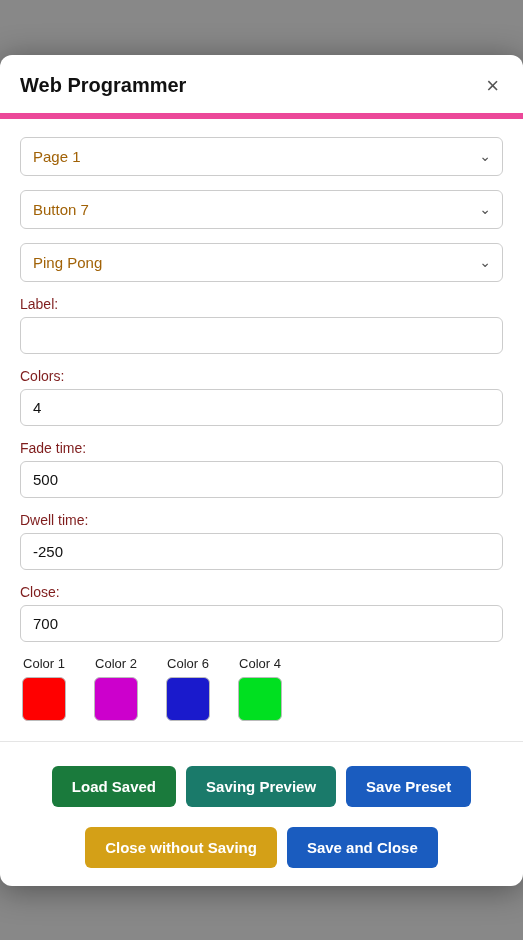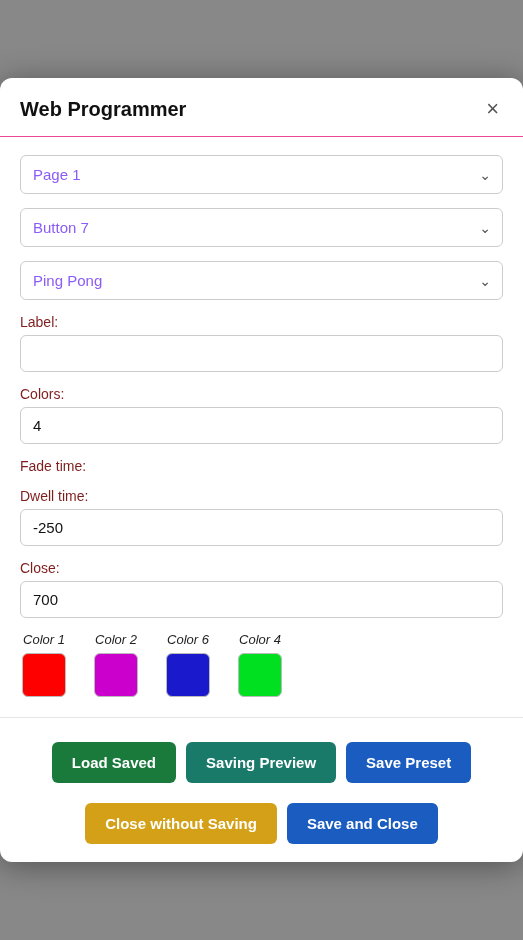--- a/index.html
+++ b/index.html
@@ -16,21 +16,21 @@
       background: #fff;
       border-radius: 12px;
       overflow: hidden;
       box-shadow: 0 4px 32px rgba(0,0,0,0.4);
     }
     .modal-header {
       display: flex;
       justify-content: space-between;
       align-items: center;
       padding: 18px 20px 14px 20px;
-      border-bottom: 1px solid #ec4899;
+      border-bottom: 6px solid #ec4899;
     }
     .modal-title {
       font-size: 20px;
       font-weight: bold;
       color: #111;
     }
     .close-btn {
       background: none;
       border: none;
       font-size: 22px;
@@ -48,21 +48,21 @@
     }
     .select-wrapper select {
       width: 100%;
       padding: 10px 36px 10px 12px;
       border: 1px solid #ccc;
       border-radius: 6px;
       font-size: 15px;
       appearance: none;
       background: #fff;
       cursor: pointer;
-      color: #8b5cf6;
+      color: #a16207;
     }
     .select-arrow {
       position: absolute;
       right: 12px;
       top: 50%;
       transform: translateY(-50%);
       pointer-events: none;
       font-size: 14px;
       color: #555;
     }
@@ -81,21 +81,20 @@
       border: 1px solid #ccc;
       border-radius: 6px;
       font-size: 15px;
       color: #111;
     }
     .colors-row {
       display: flex;
       gap: 28px;
       margin-bottom: 10px;
       padding-left: 2px;
-      font-style: italic;
     }
     .color-item {
       display: flex;
       flex-direction: column;
       align-items: center;
       gap: 6px;
     }
     .color-label {
       font-size: 13px;
       color: #222;
@@ -191,20 +190,21 @@
       <input class="field-input" type="text" value="" style="">
     </div>
 
     <div class="field-group">
       <label class="field-label">Colors:</label>
       <input class="field-input" type="text" value="4" style="">
     </div>
 
     <div class="field-group">
       <label class="field-label">Fade time:</label>
+      <input class="field-input" type="text" value="500" style="">
     </div>
 
     <div class="field-group">
       <label class="field-label">Dwell time:</label>
       <input class="field-input" type="text" value="-250" style="">
     </div>
 
     <div class="field-group">
       <label class="field-label">Close:</label>
       <input class="field-input" type="text" value="700" style="">

